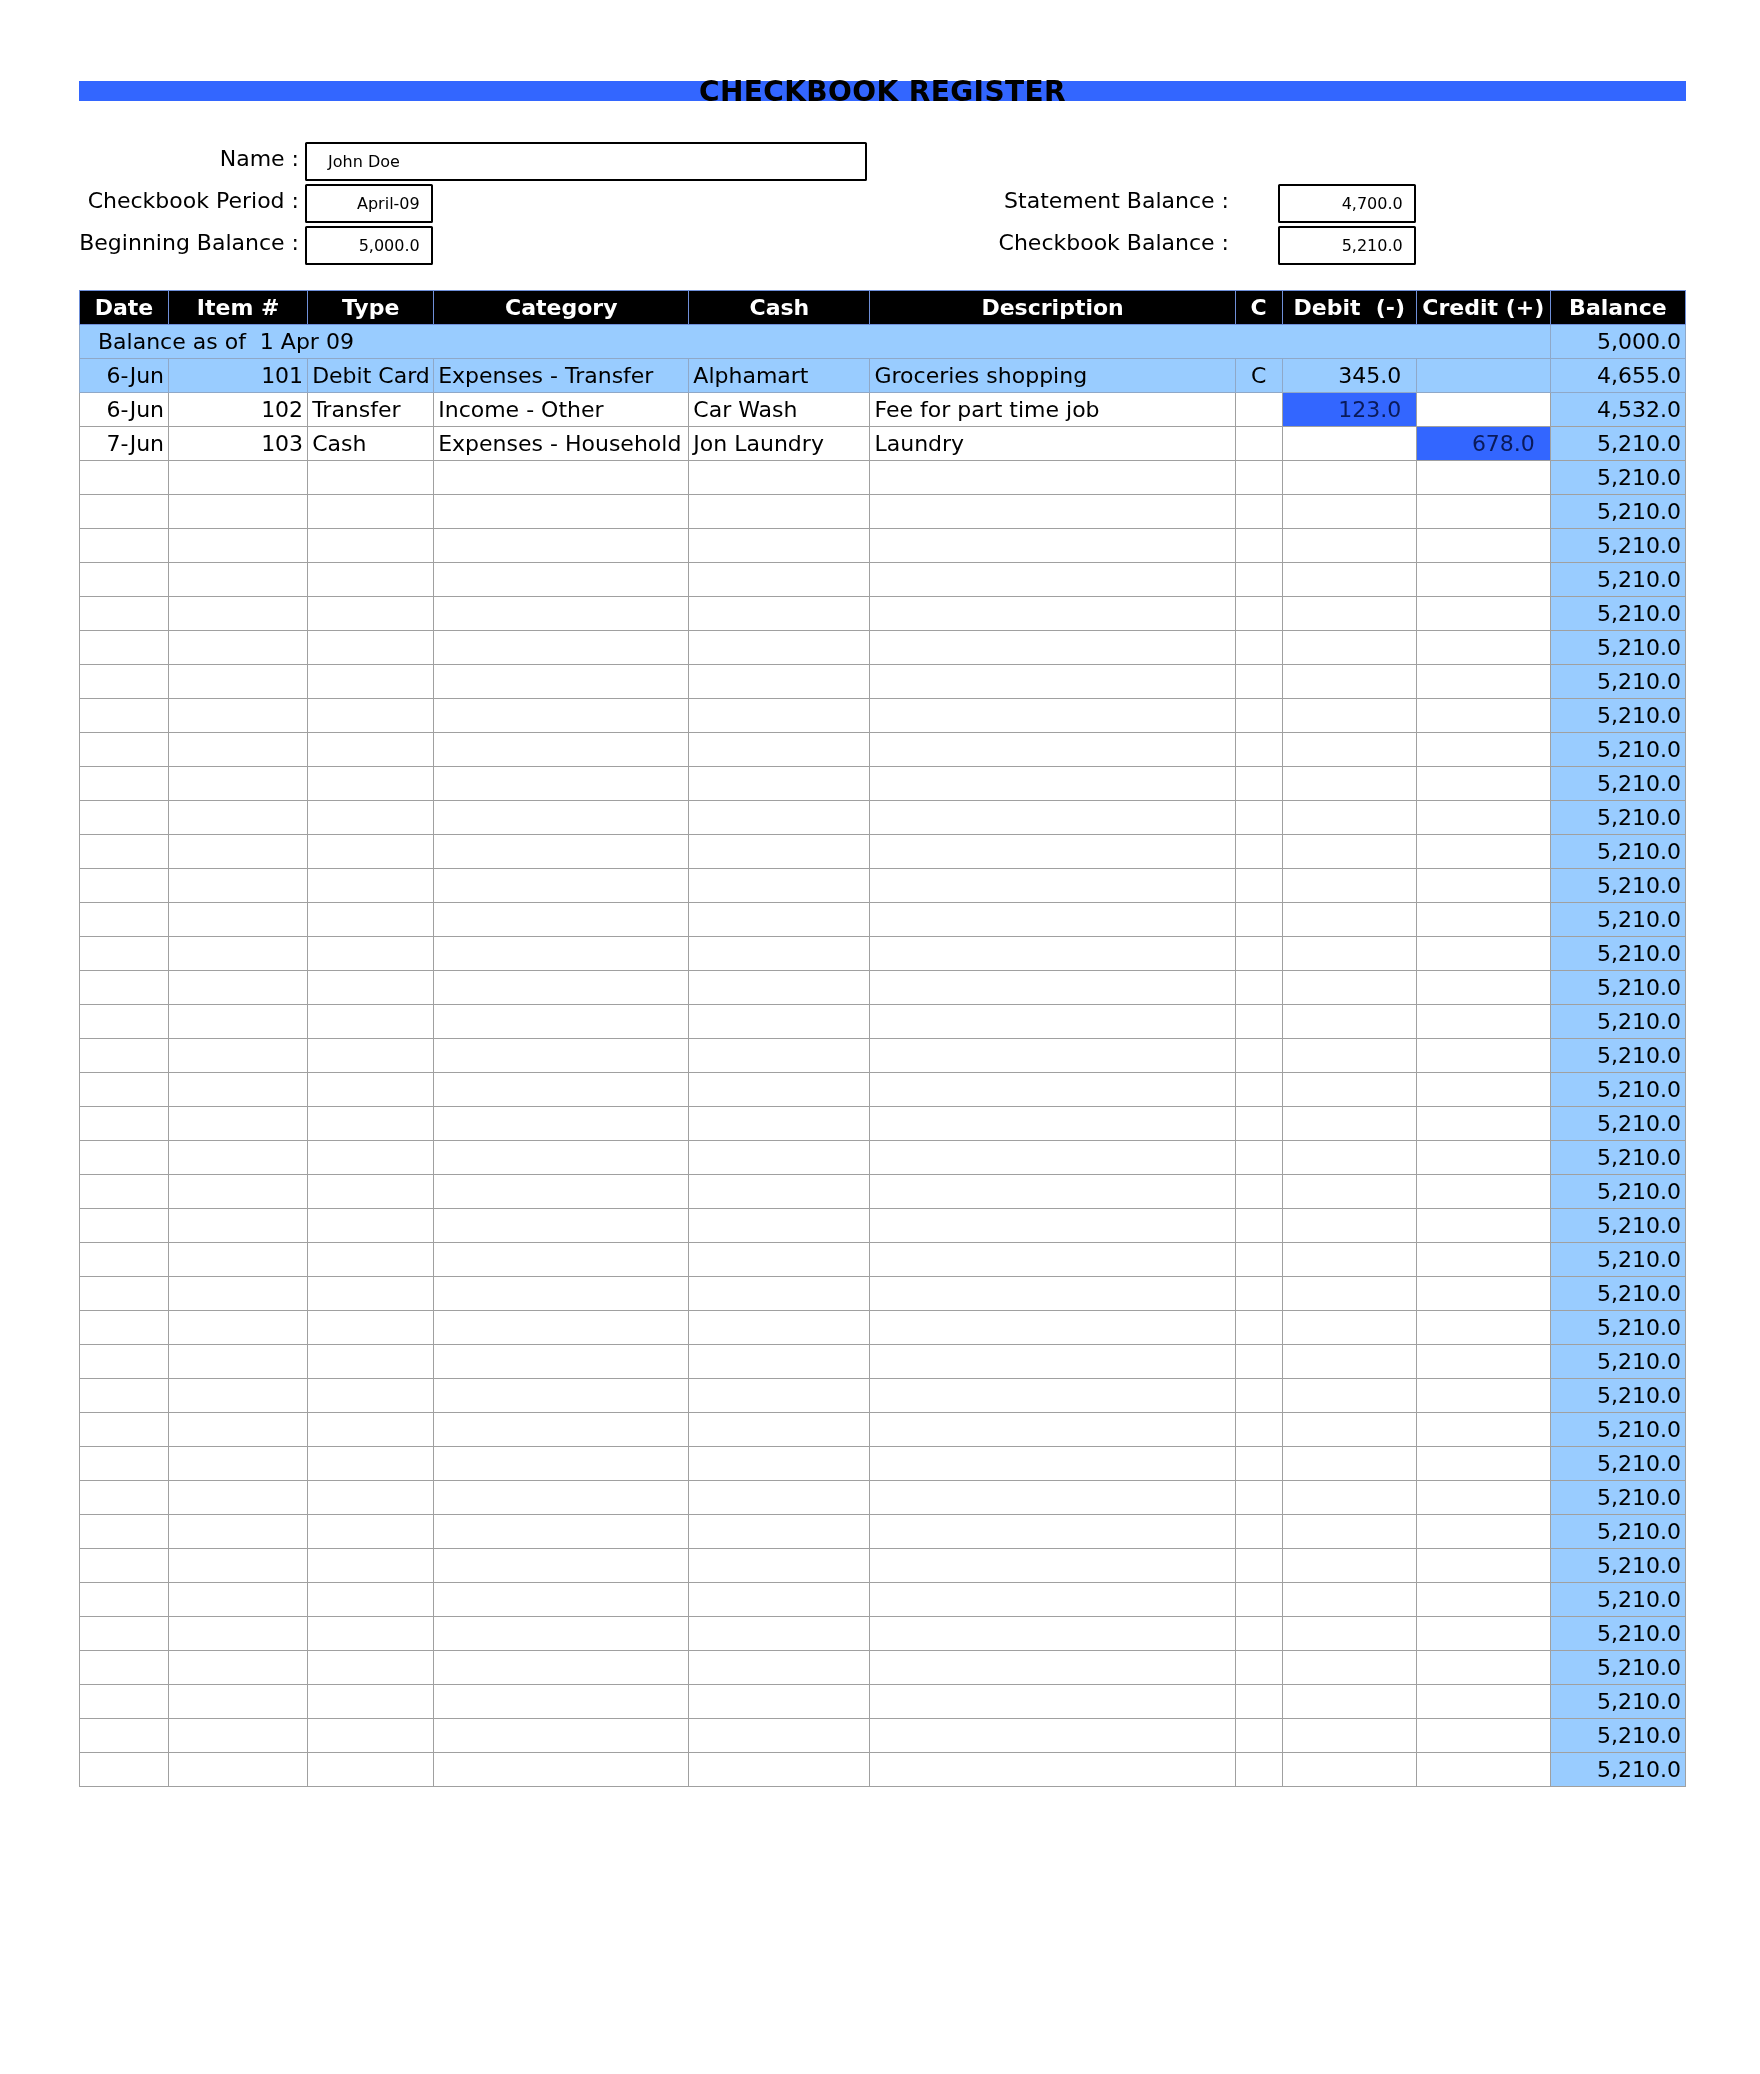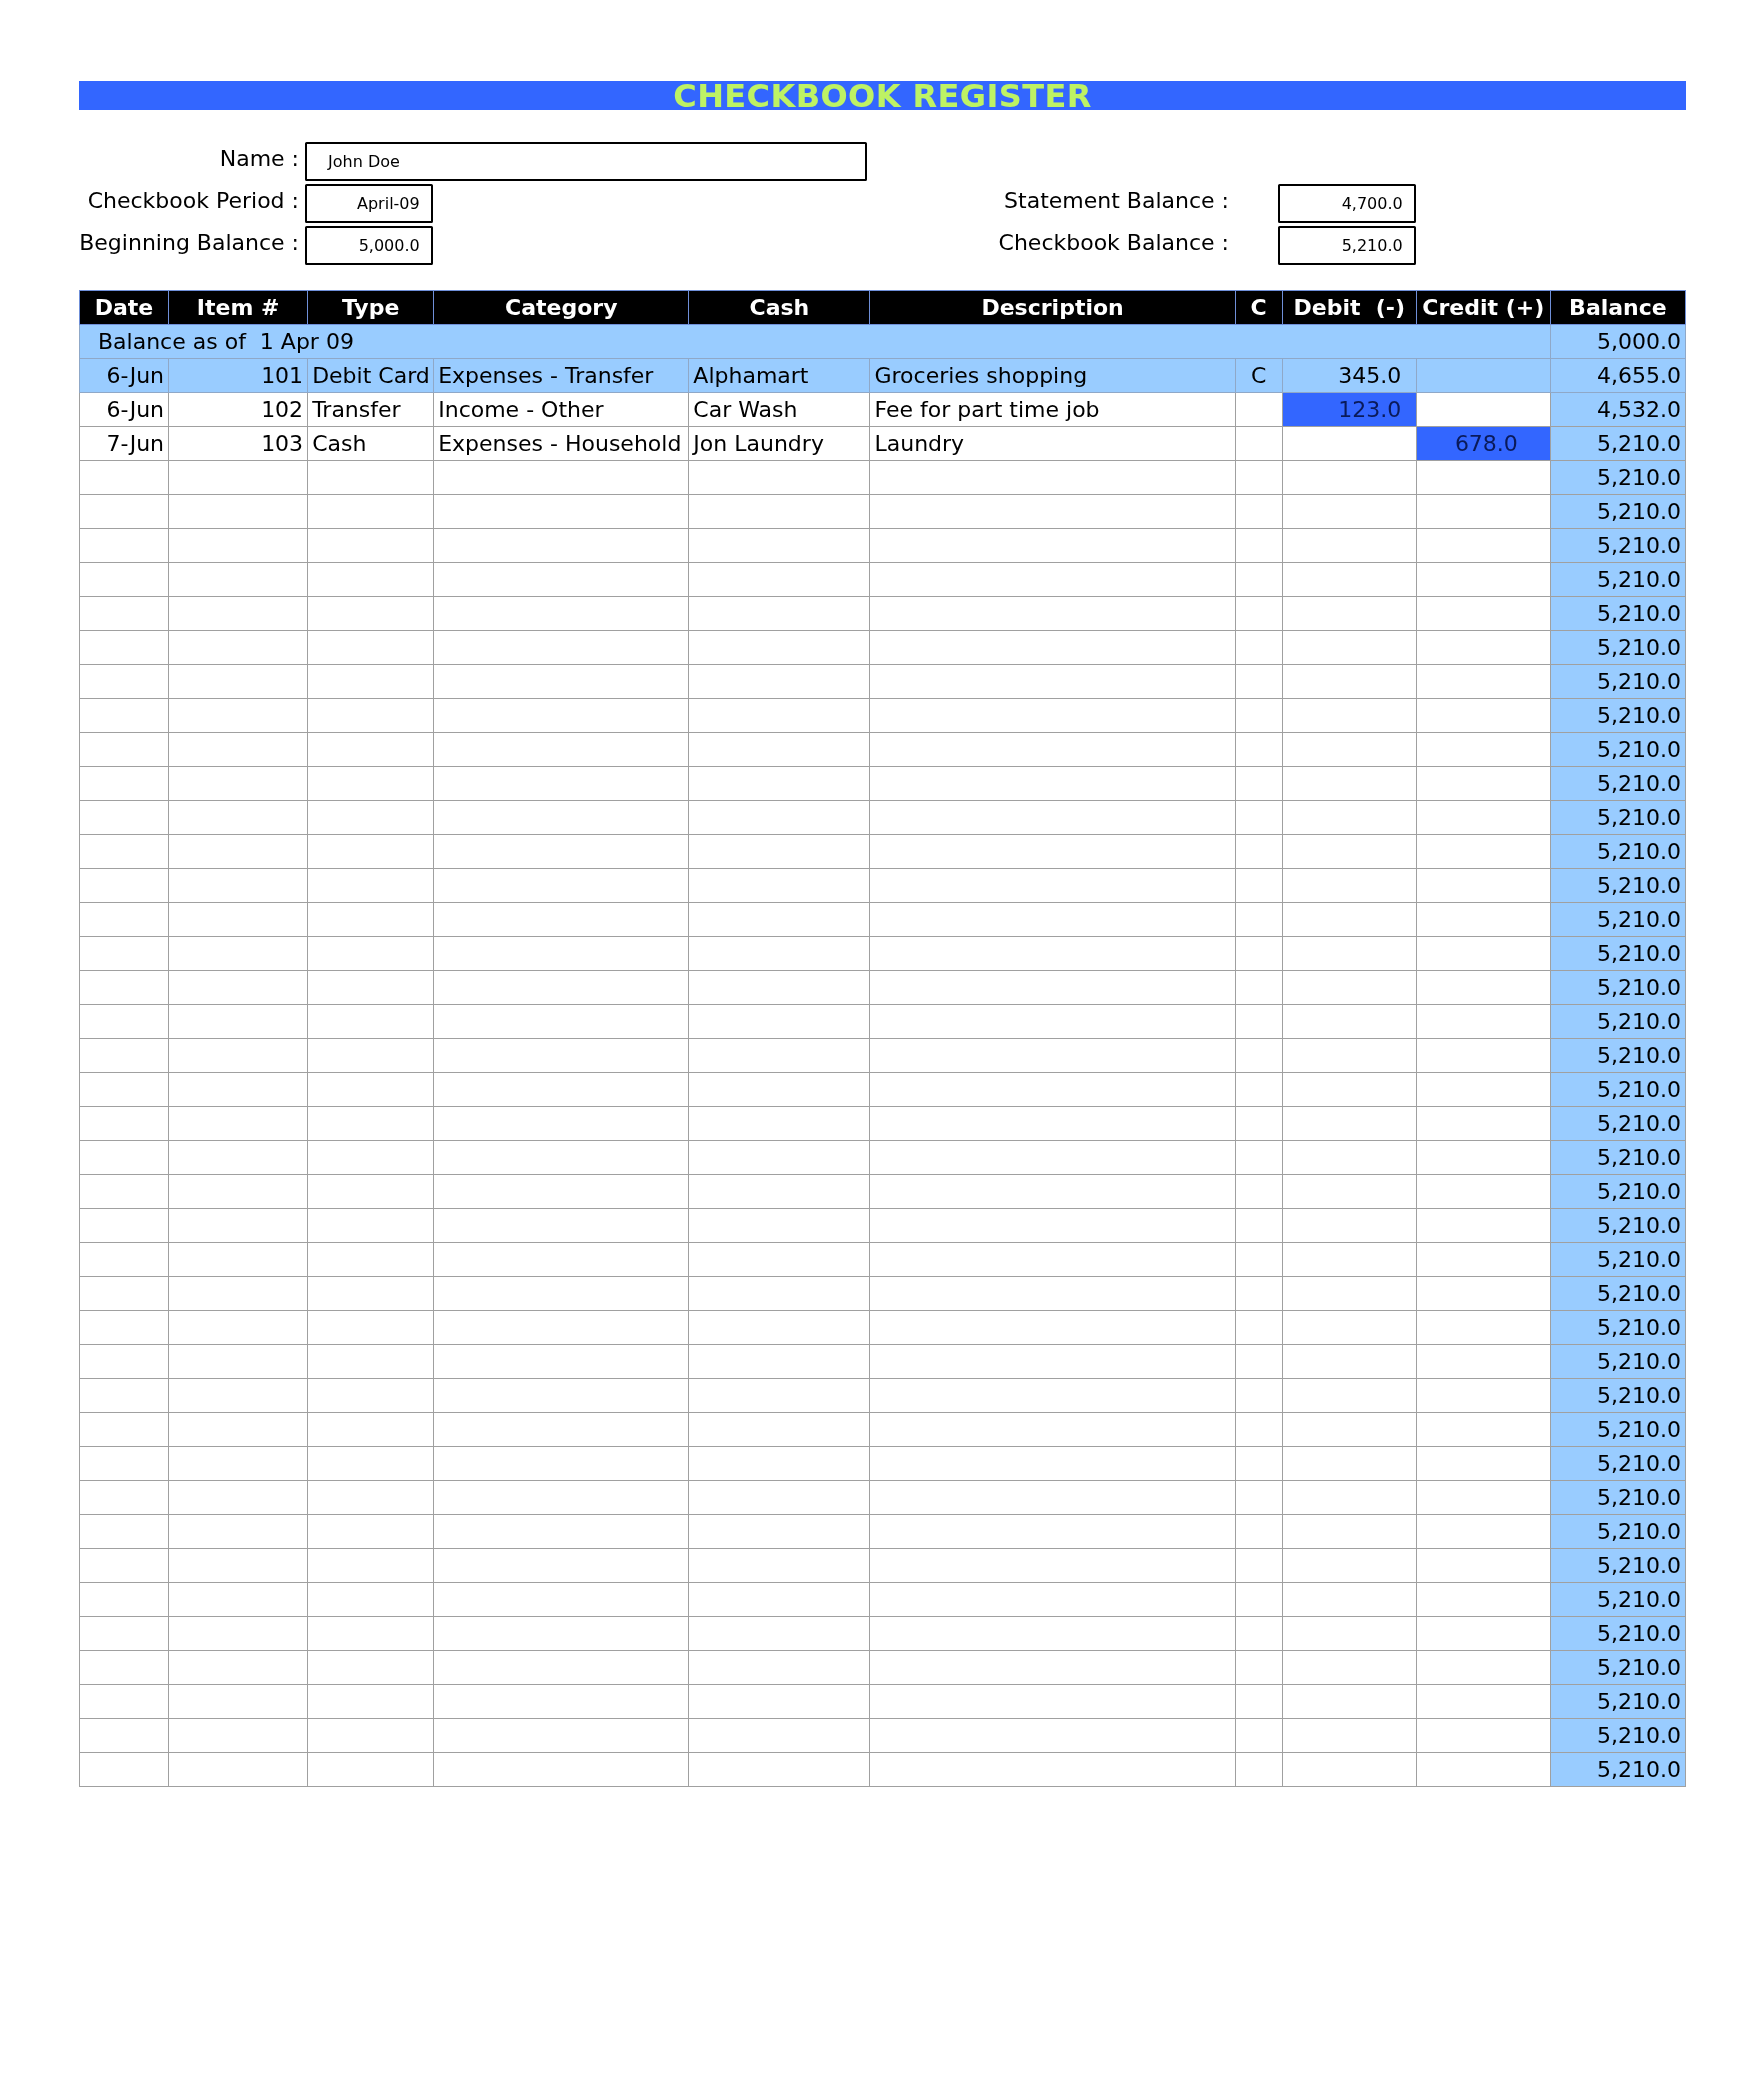--- a/index.html
+++ b/index.html
@@ -1,19 +1,19 @@
 <!DOCTYPE html>
 <html style="font-size:13px"><head>
 <meta charset="utf-8">
 <style>
   html, body { margin:0; padding:0; background:#ffffff; }
   body { width:1760px; height:2074px; position:relative; overflow:hidden;
          font-family:"DejaVu Sans", sans-serif; color:#000; }
-  .title-bar { position:absolute; left:79px; top:81px; width:1607px; height:29px;
-    background:#3366ff; color:#bef264; font-weight:bold; font-size:32px;
+  .title-bar { position:absolute; left:79px; top:81px; width:1607px; height:20px;
+    background:#3366ff; color:#000000; font-weight:bold; font-size:28px;
     display:flex; align-items:center; justify-content:center; letter-spacing:0.4px; }
   .lbl { position:absolute; font-size:22px; text-align:right; white-space:nowrap; }
   .box { position:absolute; border:2.4px solid #000; border-radius:1.6px; font-size:16px;
     box-sizing:border-box; display:flex; align-items:center; white-space:nowrap; background:#fff; }
   .box.right { justify-content:flex-end; padding-right:11.3px; }
   .box.left { padding-left:21px; }
   table.reg { position:absolute; left:79px; top:290px; border-collapse:collapse;
     table-layout:fixed; width:1607px; }
   table.reg th, table.reg td { border:1.6px solid #a0a0a0; font-size:22px; height:33px;
     padding:0 4px; white-space:nowrap; overflow:hidden; }
@@ -104,21 +104,21 @@
     </tr>
     <tr>
       <td class="num">7-Jun</td>
       <td class="num">103</td>
       <td>Cash</td>
       <td>Expenses - Household</td>
       <td>Jon Laundry</td>
       <td>Laundry</td>
       <td class="ctr"></td>
       <td class="num" style="padding-right:14.6px"></td>
-      <td class="num hl" style="padding-right:32px">678.0</td>
+      <td class="num hl" style="padding-right:15px">678.0</td>
       <td class="bal">5,210.0</td>
     </tr>
   <tr>
         <td></td>
         <td></td>
         <td></td>
         <td></td>
         <td></td>
         <td></td>
         <td></td>

